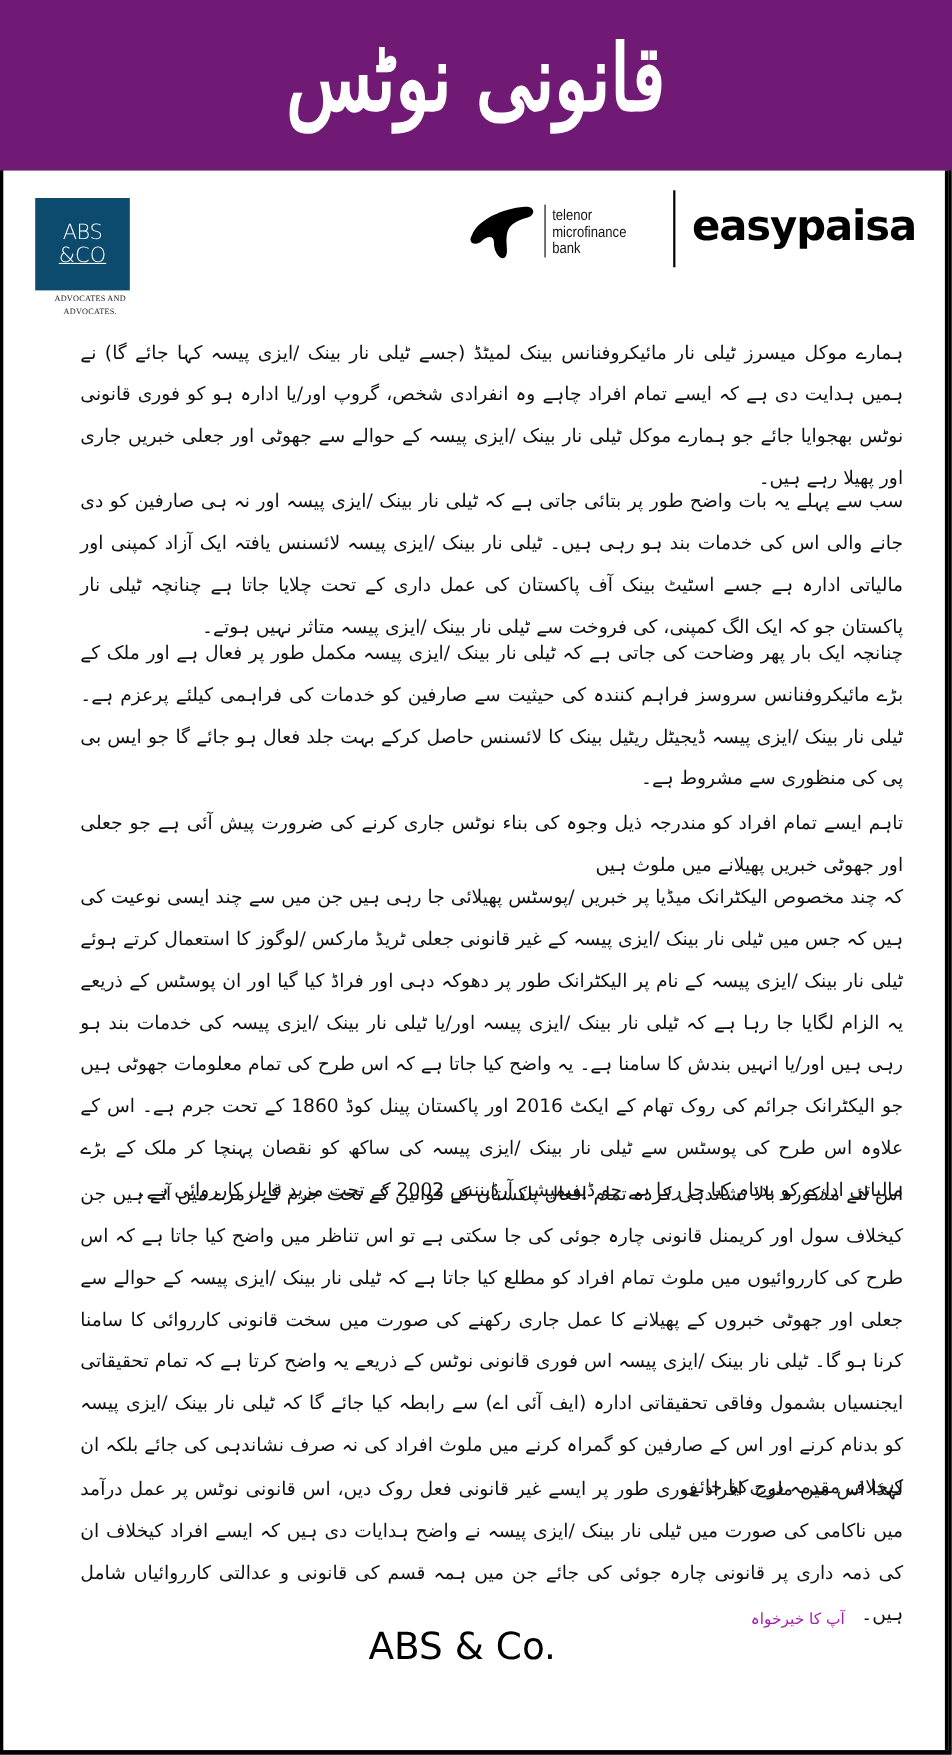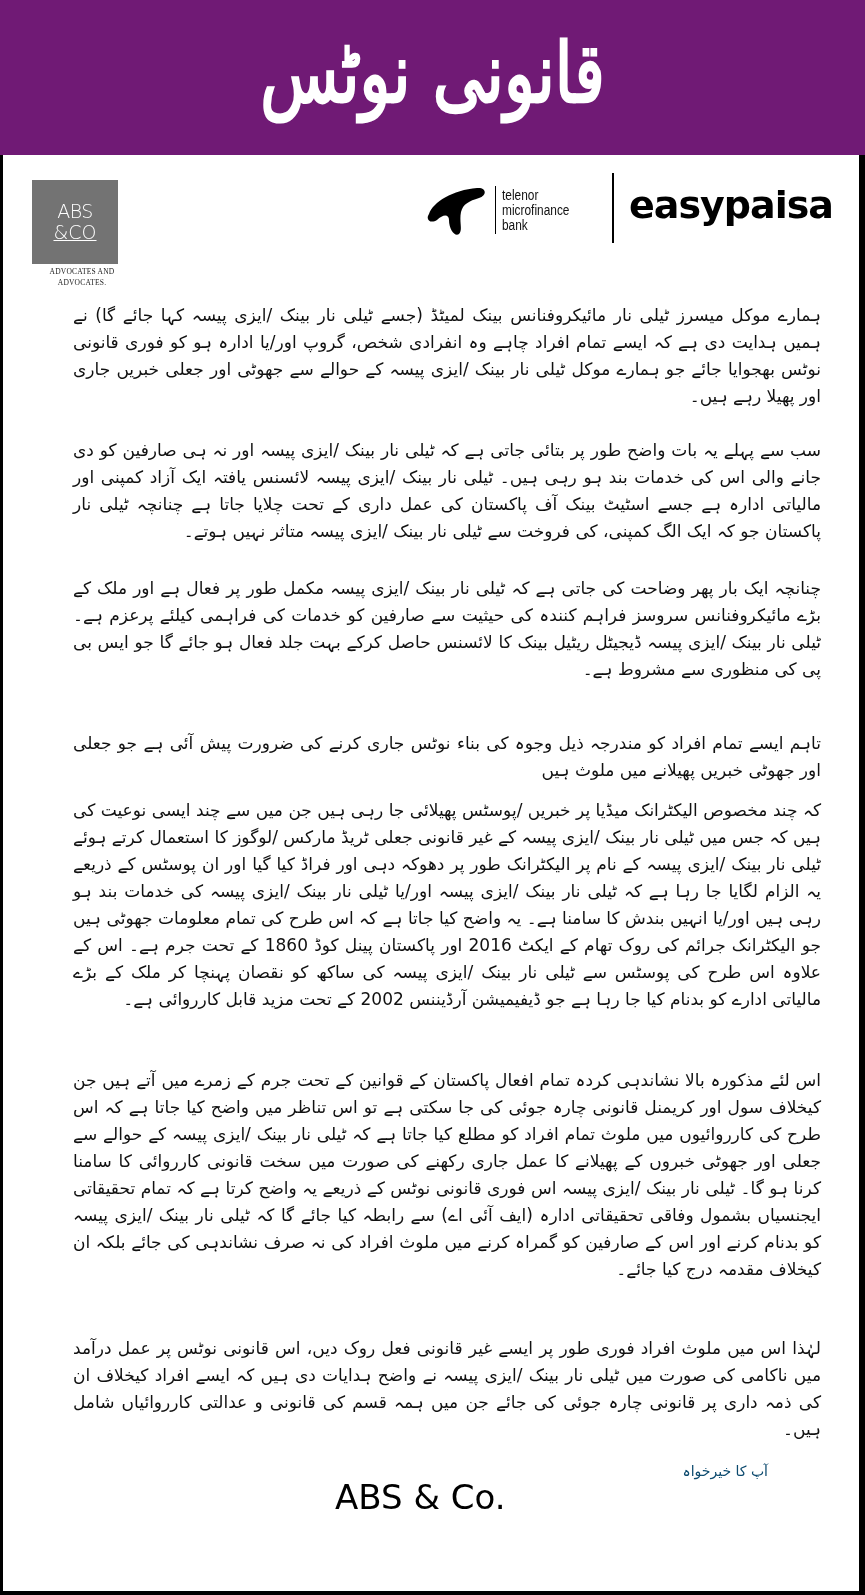--- a/index.html
+++ b/index.html
@@ -11,21 +11,21 @@
   .header-title {
     color: #fff; font-family: "DejaVu Serif", serif; font-size: 64px; font-weight: bold;
     direction: rtl; letter-spacing: 2px; transform: scaleY(1.3); margin-top: -10px;
   }
   .page {
     position: absolute; left: 3px; top: 155px; width: 856px; height: 1436px;
     background: #fff; border-right: 3px solid #000;
   }
   .abs-logo {
     position: absolute; left: 29px; top: 25px; width: 86px; height: 84px;
-    background: #737373; color: #fff; display: flex; flex-direction: column;
+    background: #0c4a6e; color: #fff; display: flex; flex-direction: column;
     align-items: center; justify-content: center;
     font-family: "DejaVu Sans", sans-serif; font-weight: 200; line-height: 1;
   }
   .abs-logo .l1 { font-size: 19px; letter-spacing: -0.5px; }
   .abs-logo .l2 { font-size: 19px; font-style: normal; margin-top: 2px; text-decoration: underline; }
   .abs-tag {
     position: absolute; left: 29px; top: 111px; width: 100px;
     font-family: Liberation Serif, serif; font-size: 7.5px; color: #222;
     line-height: 11px; letter-spacing: 0.2px; text-align: center;
   }
@@ -33,26 +33,26 @@
   .telenor-icon { width: 64px; height: 52px; }
   .telenor-sep { width: 1px; height: 48px; background: #000; margin-left: 6px; margin-right: 6px; }
   .telenor-text { font-family: "Liberation Sans", sans-serif; font-size: 14px; line-height: 15px; color: #111; font-stretch: condensed; transform: scaleX(0.85); transform-origin: left center; }
   .brand-sep { position: absolute; left: 609px; top: 18px; width: 2px; height: 70px; background: #000; }
   .easypaisa {
     position: absolute; left: 626px; top: 28px; font-family: "DejaVu Sans", sans-serif;
     font-size: 38px; font-weight: bold; color: #000; letter-spacing: -1px;
   }
   .body-text {
     position: absolute; left: 70px; width: 748px; direction: rtl; text-align: justify;
-    font-family: "DejaVu Sans", sans-serif; font-size: 17px; line-height: 27px; color: #111;
+    font-family: "DejaVu Sans", sans-serif; font-size: 17px; line-height: 38px; color: #111;
     text-align-last: right;
   }
   .signoff {
     position: absolute; right: 91px; top: 1308px; direction: rtl;
-    font-family: "DejaVu Sans", sans-serif; font-size: 14px; color: #0c4a6e;
+    font-family: "DejaVu Sans", sans-serif; font-size: 14px; color: #a21caf;
   }
   .signature {
     position: absolute; left: 332px; top: 1322px; font-family: "DejaVu Sans", sans-serif;
     font-size: 34px; color: #000; letter-spacing: 0px;
   }
 </style>
 </head>
 <body>
 
 <div class="header-band">

